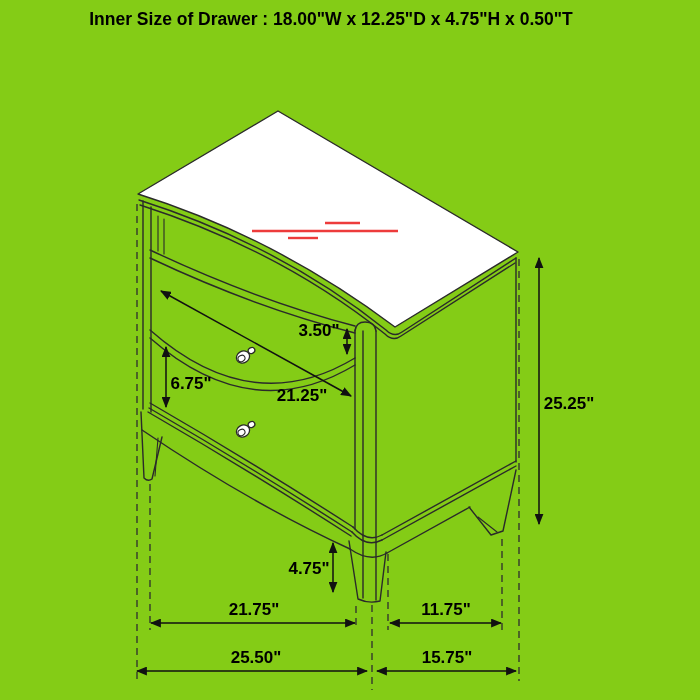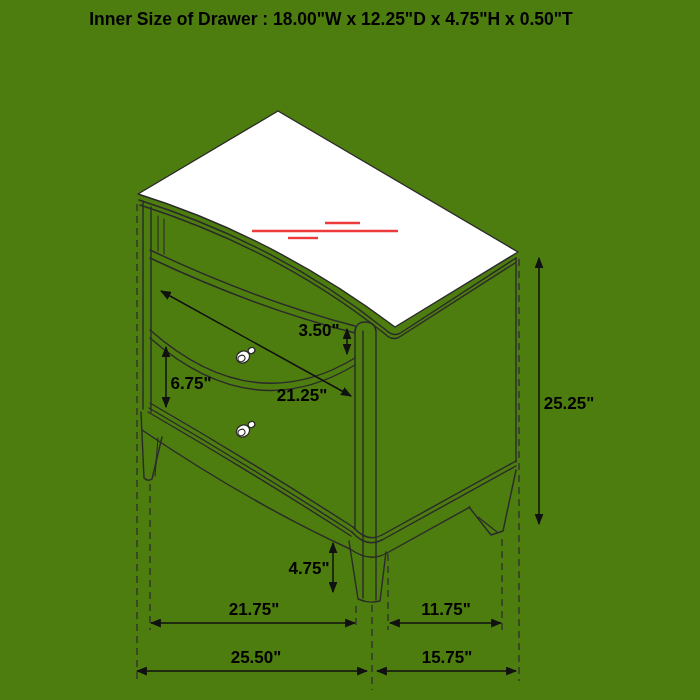--- a/index.html
+++ b/index.html
@@ -1,16 +1,16 @@
 <!DOCTYPE html>
 <html><head>
 <meta charset="utf-8">
 <style>
   html,body{margin:0;padding:0;background:#ffffff;}
-  .stage{position:relative;width:700px;height:700px;background:#4d7c0f;overflow:hidden;
+  .stage{position:relative;width:700px;height:700px;background:#84cc16;overflow:hidden;
          font-family:"Liberation Sans", sans-serif;}
   svg{position:absolute;left:0;top:0;}
   .ln{fill:none;stroke:#2a2a2a;stroke-width:1.4;stroke-linecap:round;stroke-linejoin:round;}
   .lnthin{fill:none;stroke:#2a2a2a;stroke-width:1.1;stroke-linecap:round;}
   .fillw{fill:#ffffff;}
   .hid{fill:none;stroke:#2f2f2f;stroke-width:1.3;stroke-dasharray:7 5;}
   .dim{fill:none;stroke:#111111;stroke-width:1.5;}
   .dimtxt{font-family:"Liberation Sans", sans-serif;font-size:17px;font-weight:bold;
           fill:#000;text-anchor:middle;}
   .titletxt{font-family:"Liberation Sans", sans-serif;font-size:17.5px;font-weight:bold;

